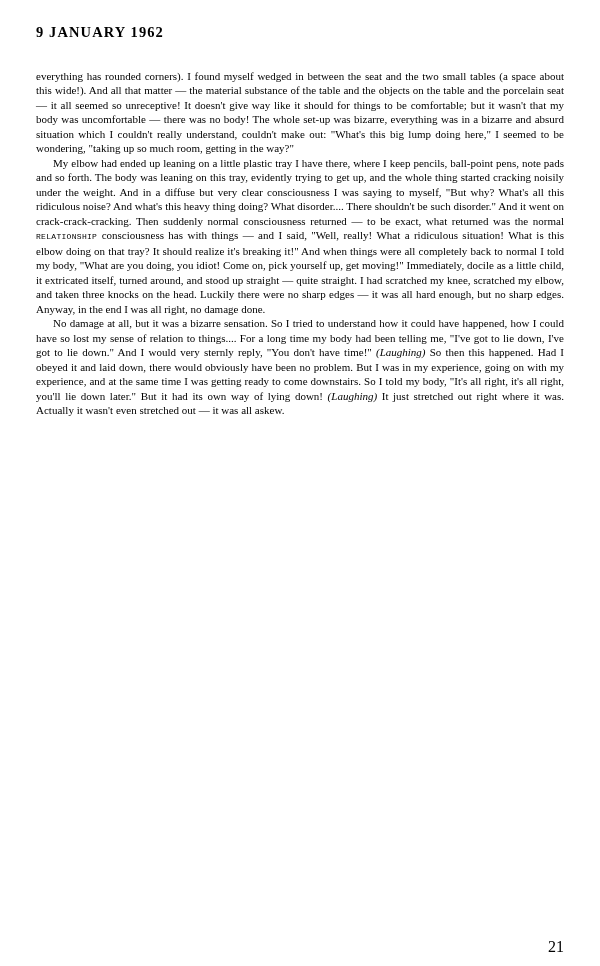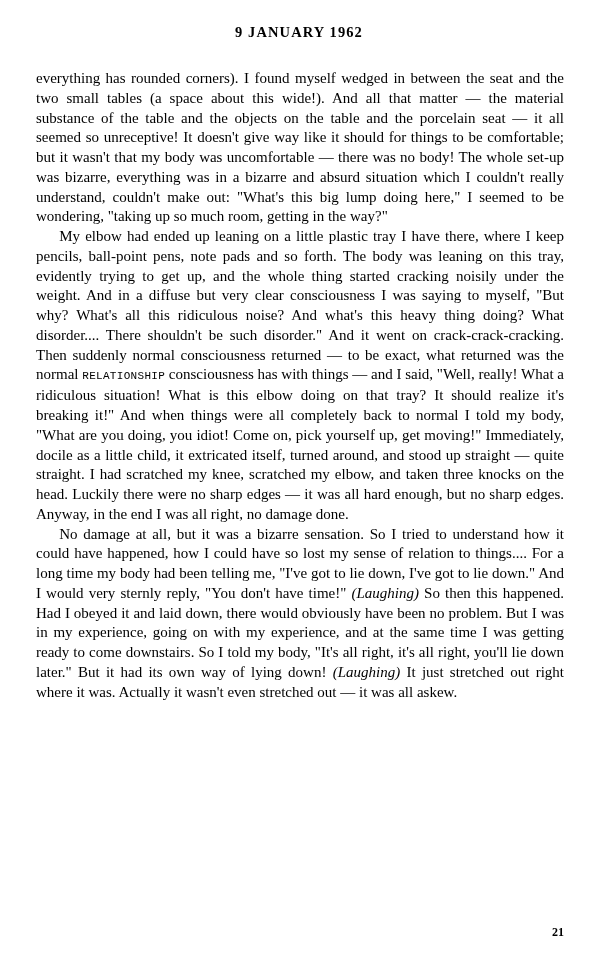--- a/index.html
+++ b/index.html
@@ -15,30 +15,30 @@
     overflow: hidden;
   }
   .page {
     position: relative;
     width: 600px;
     height: 966px;
     box-sizing: border-box;
     padding: 18px 36px 20px 36px;
   }
   .running-head {
-    text-align: center;
+    text-align: left;
     font-size: 14.5px;
     font-weight: bold;
     letter-spacing: 1.1px;
     margin: 6px 0 8px 0;
     padding-right: 2px;
   }
   .body-text {
     margin-top: 28px;
-    font-size: 15px;
+    font-size: 11px;
     line-height: 1.318;
     text-align: justify;
     text-justify: inter-word;
     hyphens: none;
   }
   .body-text p {
     margin: 0;
     text-indent: 1.55em;
   }
   .body-text p.first {
@@ -48,23 +48,23 @@
     font-variant: small-caps;
     letter-spacing: 0.3px;
     font-family: Liberation Mono, monospace;
   }
   .ital {
     font-style: italic;
   }
   .folio {
     position: absolute;
     right: 36px;
-    bottom: 26px;
-    font-size: 12px;
-    font-weight: bold;
+    bottom: 10px;
+    font-size: 16px;
+    font-weight: normal;
   }
 </style>
 </head>
 <body>
 
 <div class="page">
 
   <div class="running-head">9 JANUARY 1962</div>
 
   <div class="body-text">

